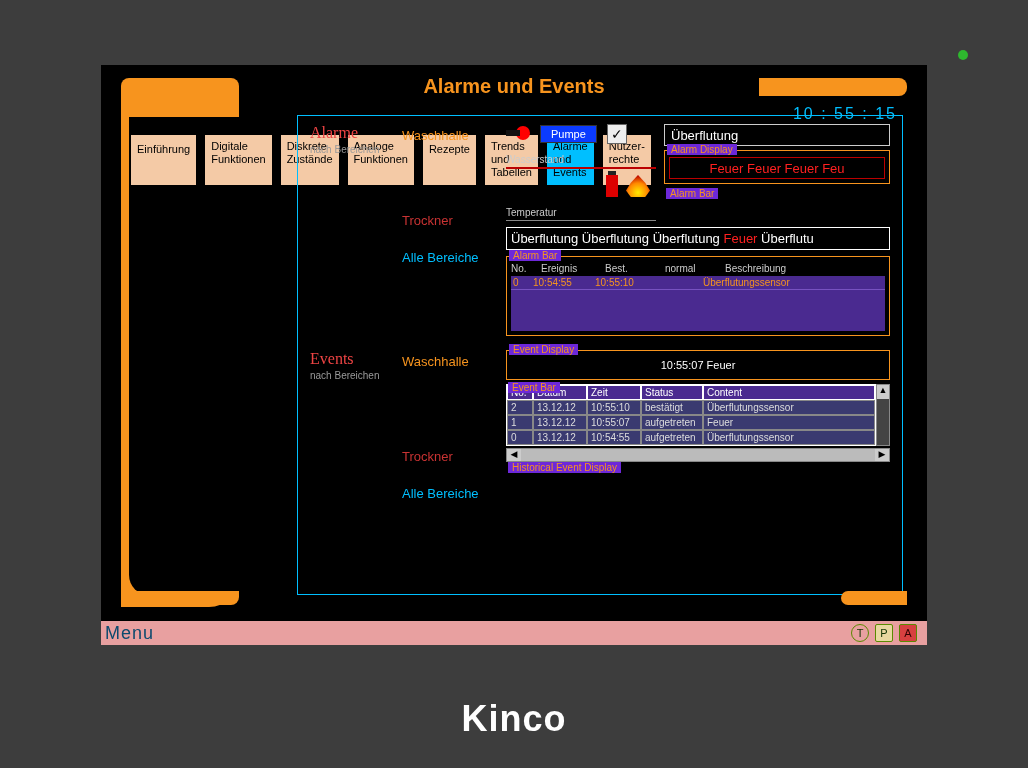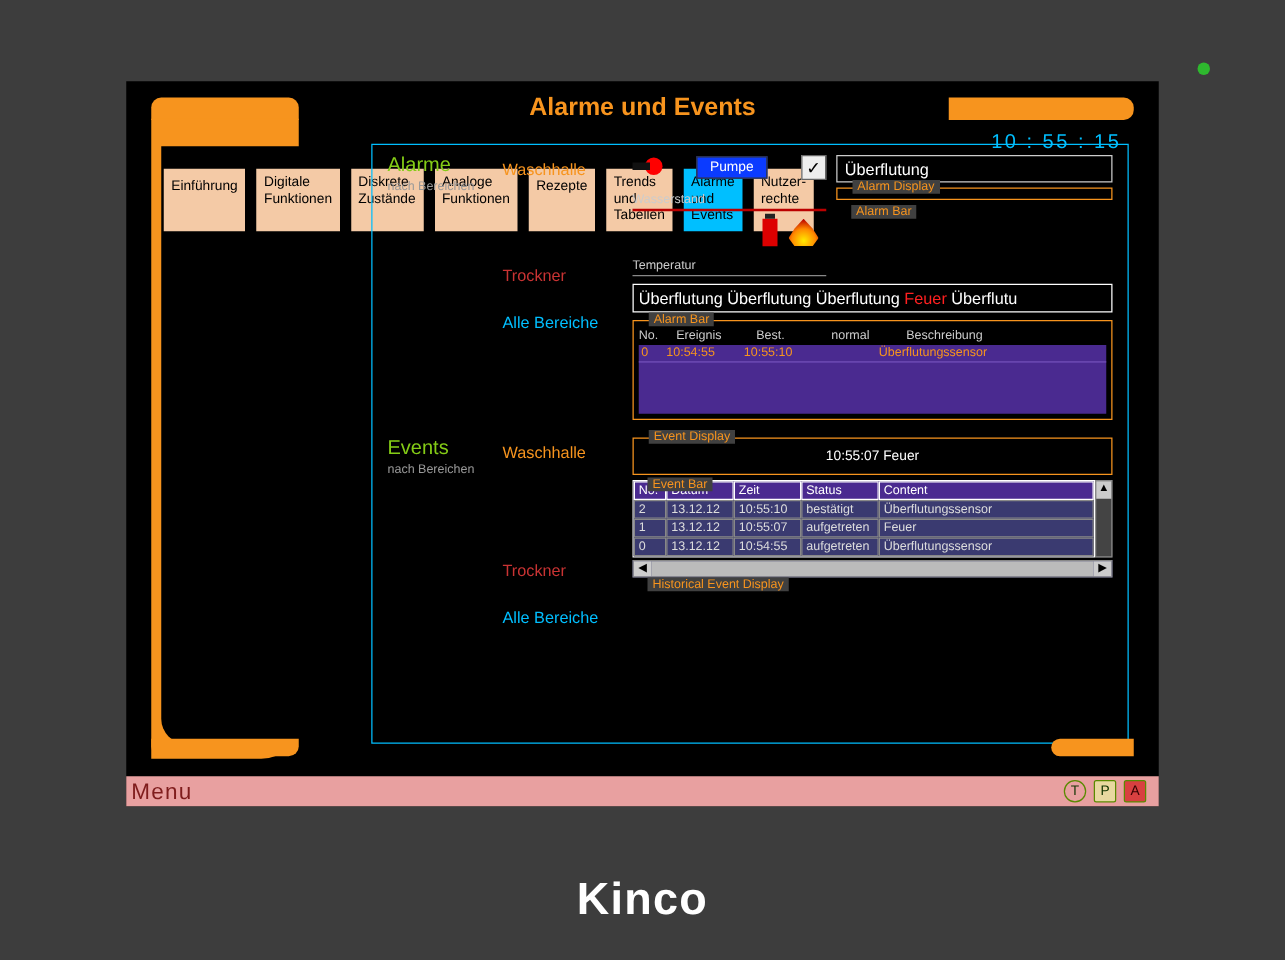--- a/index.html
+++ b/index.html
@@ -106,22 +106,23 @@
   }
   
   .main {
     position: absolute;
     top: 50px; left: 196px;
     width: 606px; height: 480px;
     border: 1px solid #00bfff;
     padding: 8px 12px;
   }
   .section-title {
-    color: #84cc16;
+    color: #ef4444;
     font-size: 16px;
+    font-family: Liberation Serif, serif;
   }
   .section-sub {
     color: #999;
     font-size: 10px;
     margin-top: 2px;
   }
   .row { display: flex; align-items: flex-start; }
   .col1 { width: 92px; }
   .col2 { width: 104px; display: flex; flex-direction: column; gap: 22px; padding-top: 4px;}
   .col3 { flex: 1; }
@@ -143,21 +144,21 @@
     width: 20px; height: 20px;
     background: #eee;
     border: 1px solid #666;
     text-align: center;
     font-size: 14px;
     line-height: 18px;
     margin-left: 6px;
     vertical-align: top;
   }
   .alarm-icons {
-    display: flex; align-items: center; gap: 21px;
+    display: flex; align-items: center; gap: 4px;
     position: relative;
   }
   .siren {
     width: 26px; height: 20px;
     position: relative;
   }
   .siren::before {
     content: '';
     position: absolute;
     left: 10px; top: 2px;
@@ -215,22 +216,22 @@
   .alarm-box.red { border-color: #b00; color: #ff2020; text-align: center; }
   .fieldset {
     border: 1px solid #f7941e;
     font-size: 10px;
     padding: 4px;
     margin-top: 4px;
     position: relative;
   }
   .fieldset .legend {
     position: absolute;
-    top: -7px; left: 12px;
-    background: #404040;
+    top: -7px; left: 2px;
+    background: #6d28d9;
     color: #f7941e;
     padding: 0 4px;
     font-size: 10px;
   }
   .alarm-bar-big {
     border: 1px solid #fff;
     color: #fff;
     font-size: 13px;
     padding: 3px 4px;
     white-space: nowrap;
@@ -336,21 +337,21 @@
   .status {
     position: absolute;
     bottom: 0; left: 0; right: 0;
     height: 24px;
     background: #e8a0a0;
     display: flex;
     align-items: center;
     padding: 0 10px 0 4px;
   }
   .status .menu-lbl {
-    color: #7f1d1d;
+    color: #0c4a6e;
     font-size: 18px;
     letter-spacing: 1px;
   }
   .status .spacer { flex: 1; }
   .chip {
     width: 18px; height: 18px;
     border: 1px solid #5a8a00;
     border-radius: 50%;
     text-align: center;
     font-size: 11px;
@@ -424,20 +425,21 @@
                 <span class="extinguisher"></span>
                 <span class="flame"></span>
               </div>
               <div class="small-label">Temperatur</div>
               <div class="rule-w"></div>
             </div>
             <div style="flex:1;">
               <div class="alarm-box">Überflutung</div>
               <div class="fieldset">
                 <span class="legend">Alarm Display</span>
+                <div class="alarm-box red" style="margin:2px 0 0;">Feuer Feuer Feuer Feu</div>
               </div>
               <div class="fieldset" style="border:none; padding:0; margin-top:6px;">
                 <span class="legend" style="top:-2px;">Alarm Bar</span>
               </div>
             </div>
           </div>
 
           <div class="alarm-bar-big">
             <span>Überflutung Überflutung Überflutung</span>
             <span class="fire">Feuer</span>

